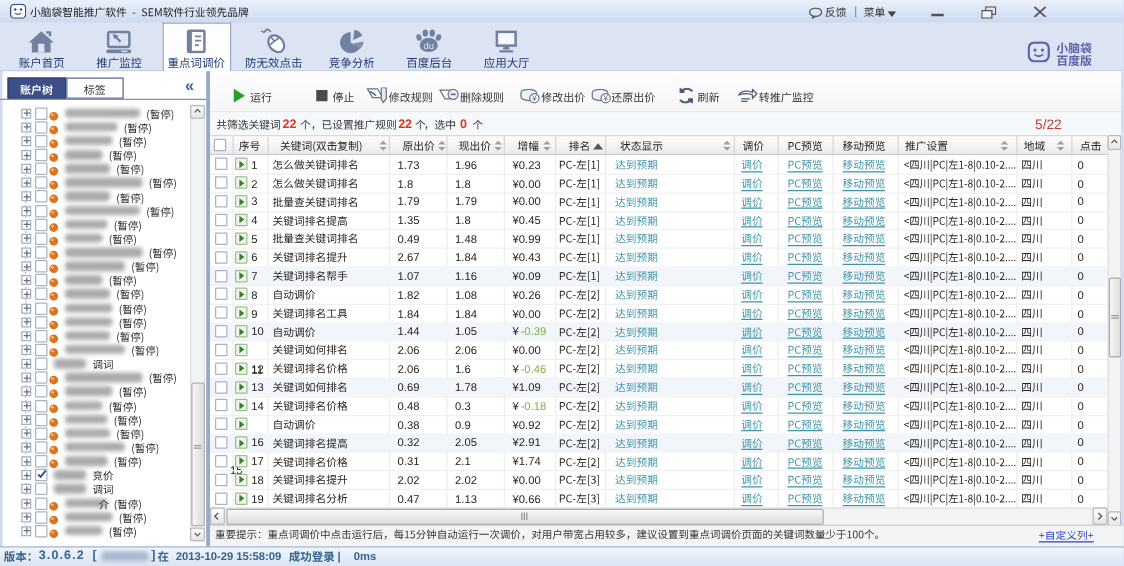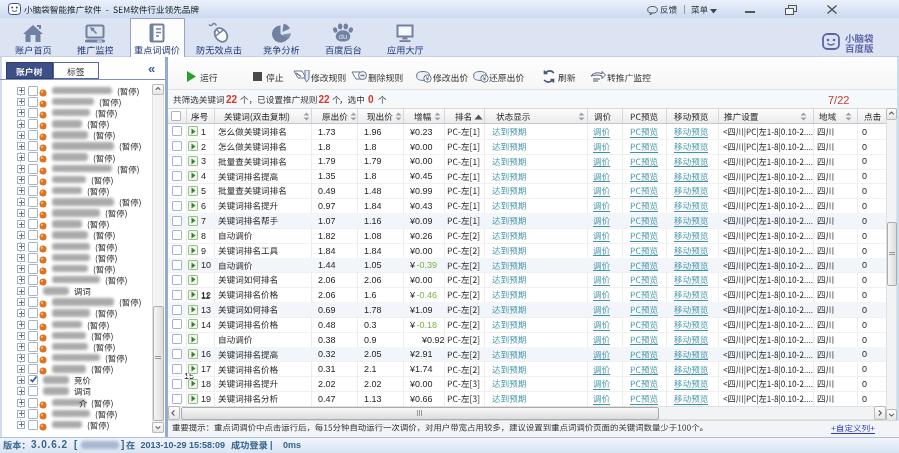--- a/index.html
+++ b/index.html
@@ -690,21 +690,21 @@
     <g transform="scale(1,-1)">
       <use href="#info3a"></use>
     </g>
   </svg>
 <div style="position:absolute;left:368.0px;top:94.3px;font:bold 10px 'Liberation Sans',sans-serif;color:#d32;line-height:12.1px;white-space:nowrap;">0</div>
 <svg style="position:absolute;left:377.5px;top:93.0px;width:8.60px;height:12.73px;fill:#333;" viewBox="0 -1160 1000 1480" preserveAspectRatio="none">
     <g transform="scale(1,-1)">
       <use href="#info4"></use>
     </g>
   </svg>
-<div style="position:absolute;left:828.0px;top:93.9px;font:11px 'Liberation Sans',sans-serif;color:#c43b2f;line-height:12.6px;white-space:nowrap;">7/22</div>
+<div style="position:absolute;left:828.0px;top:93.9px;font:11px 'Liberation Sans',sans-serif;color:#c43b2f;line-height:12.6px;white-space:nowrap;">5/22</div>
 <div style="left:168px;top:108px;width:718px;height:16px;background:linear-gradient(#fdfdfd,#ebebeb);border-top:1px solid #d8d8d8;border-bottom:1px solid #c3c9d2"></div>
 <div class="cb" style="left:171px;top:111px;width:10px;height:10px"></div>
 <svg style="position:absolute;left:191.0px;top:110.0px;width:17.20px;height:12.73px;fill:#222;" viewBox="0 -1160 2000 1480" preserveAspectRatio="none">
     <g transform="scale(1,-1)">
       <use href="#h0"></use>
     </g>
   </svg>
 <svg style="position:absolute;left:224.0px;top:110.0px;width:66.01px;height:12.73px;fill:#222;" viewBox="0 -1160 7676 1480" preserveAspectRatio="none">
     <g transform="scale(1,-1)">
       <use href="#h1"></use>
@@ -1090,21 +1090,21 @@
 <div style="left:188px;top:200.6px;width:10px;height:10px;background:#eef7e8;border:1px solid #9bbf8a;border-radius:1px"></div>
 <svg style="left:191px;top:202.1px" width="5" height="7" viewBox="0 0 5 7">
     <path d="M0.5 0.5 L4.5 3.5 L0.5 6.5 Z" fill="#3c7d3c"></path>
   </svg>
 <div style="position:absolute;left:201.0px;top:200.9px;font:9px 'Liberation Sans',sans-serif;color:#252525;line-height:10.3px;white-space:nowrap;">6</div>
 <svg style="position:absolute;left:218.0px;top:199.2px;width:60.20px;height:12.73px;fill:#252525;" viewBox="0 -1160 7000 1480" preserveAspectRatio="none">
     <g transform="scale(1,-1)">
       <use href="#kw4"></use>
     </g>
   </svg>
-<div style="position:absolute;left:318.0px;top:200.9px;font:9px 'Liberation Sans',sans-serif;color:#252525;line-height:10.3px;white-space:nowrap;">0.97</div>
+<div style="position:absolute;left:318.0px;top:200.9px;font:9px 'Liberation Sans',sans-serif;color:#252525;line-height:10.3px;white-space:nowrap;">2.67</div>
 <div style="position:absolute;left:364.0px;top:200.9px;font:9px 'Liberation Sans',sans-serif;color:#252525;line-height:10.3px;white-space:nowrap;">1.84</div>
 <div style="position:absolute;left:410.0px;top:200.9px;font:9px 'Liberation Sans',sans-serif;color:#252525;line-height:10.3px;white-space:nowrap;">¥0.43</div>
 <svg style="position:absolute;left:447.0px;top:199.2px;width:33.10px;height:12.73px;fill:#252525;" viewBox="0 -1160 3849 1480" preserveAspectRatio="none">
     <g transform="scale(1,-1)">
       <use href="#rank1"></use>
     </g>
   </svg>
 <svg style="position:absolute;left:492.0px;top:199.2px;width:34.40px;height:12.73px;fill:#3f93a7;" viewBox="0 -1160 4000 1480" preserveAspectRatio="none">
     <g transform="scale(1,-1)">
       <use href="#dadao"></use>
@@ -1584,21 +1584,21 @@
     <path d="M0.5 0.5 L4.5 3.5 L0.5 6.5 Z" fill="#3c7d3c"></path>
   </svg>
 <div style="position:absolute;left:184px;top:334.5px;font:9px 'Liberation Sans',sans-serif;color:#252525;line-height:10.3px;white-space:nowrap;margin-top:36px;">15</div>
 <svg style="position:absolute;left:218.0px;top:332.8px;width:34.40px;height:12.73px;fill:#252525;" viewBox="0 -1160 4000 1480" preserveAspectRatio="none">
     <g transform="scale(1,-1)">
       <use href="#kw6"></use>
     </g>
   </svg>
 <div style="position:absolute;left:318.0px;top:334.5px;font:9px 'Liberation Sans',sans-serif;color:#252525;line-height:10.3px;white-space:nowrap;">0.38</div>
 <div style="position:absolute;left:364.0px;top:334.5px;font:9px 'Liberation Sans',sans-serif;color:#252525;line-height:10.3px;white-space:nowrap;">0.9</div>
-<div style="position:absolute;left:422px;top:334.5px;font:9px 'Liberation Sans',sans-serif;color:#252525;line-height:10.3px;white-space:nowrap;text-align:right;">¥0.92</div>
+<div style="position:absolute;left:410.0px;top:334.5px;font:9px 'Liberation Sans',sans-serif;color:#252525;line-height:10.3px;white-space:nowrap;text-align:right;">¥0.92</div>
 <svg style="position:absolute;left:447.0px;top:332.8px;width:33.10px;height:12.73px;fill:#252525;" viewBox="0 -1160 3849 1480" preserveAspectRatio="none">
     <g transform="scale(1,-1)">
       <use href="#rank2"></use>
     </g>
   </svg>
 <svg style="position:absolute;left:492.0px;top:332.8px;width:34.40px;height:12.73px;fill:#3f93a7;" viewBox="0 -1160 4000 1480" preserveAspectRatio="none">
     <g transform="scale(1,-1)">
       <use href="#dadao"></use>
     </g>
   </svg>

